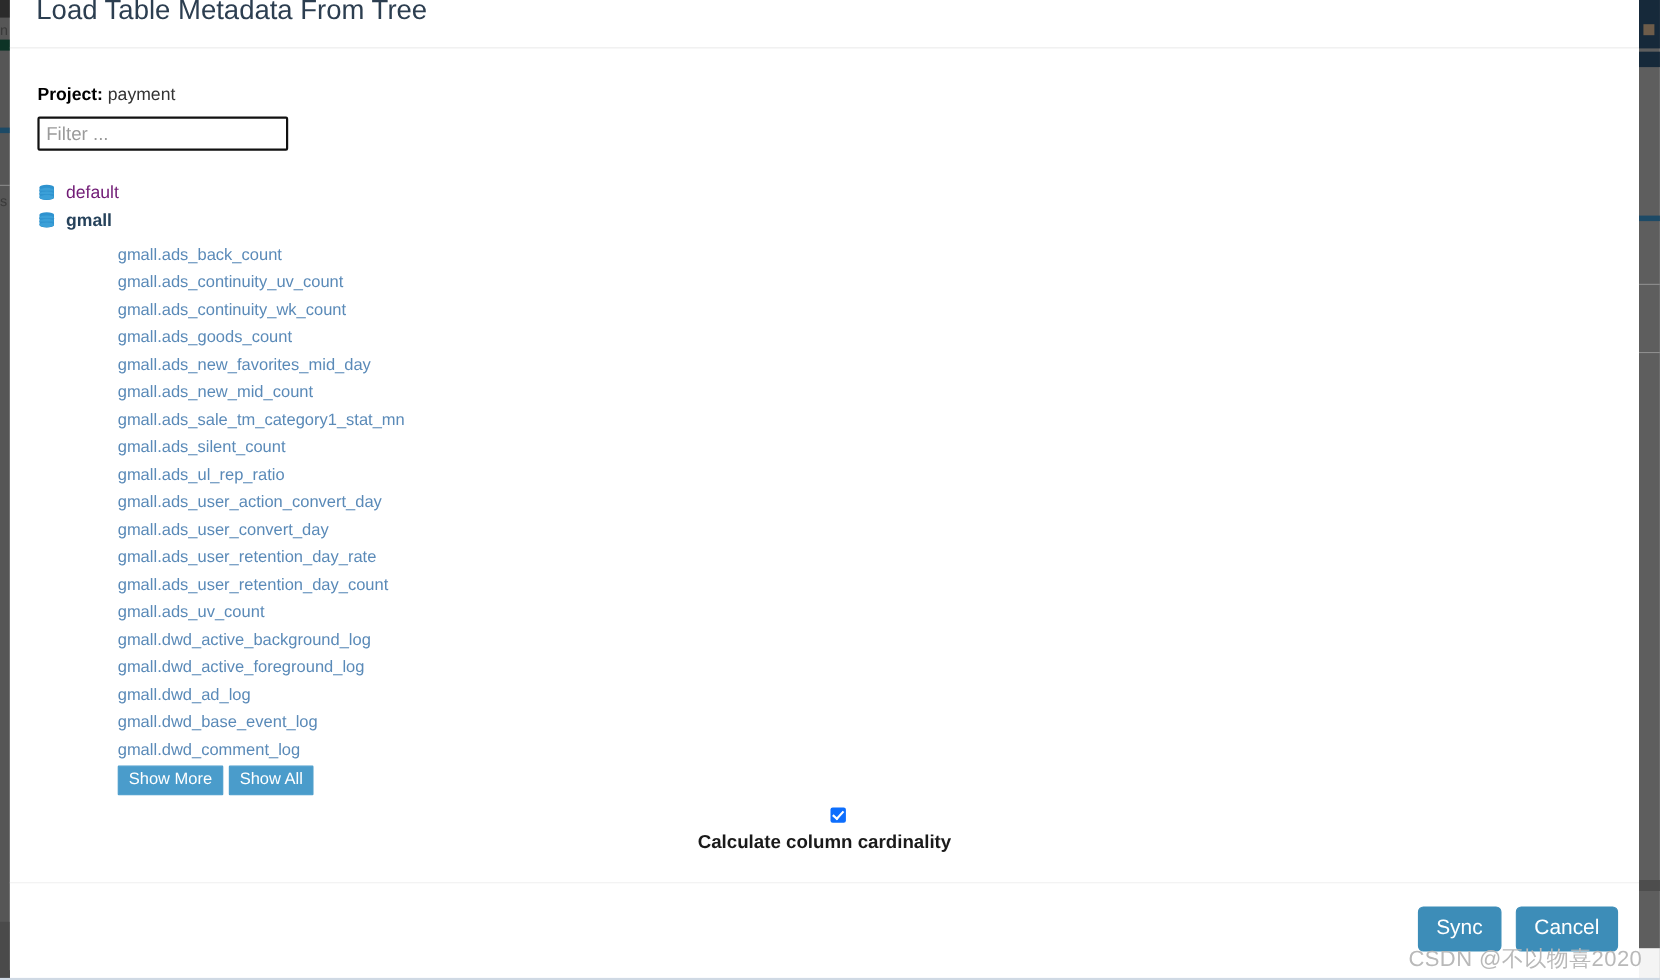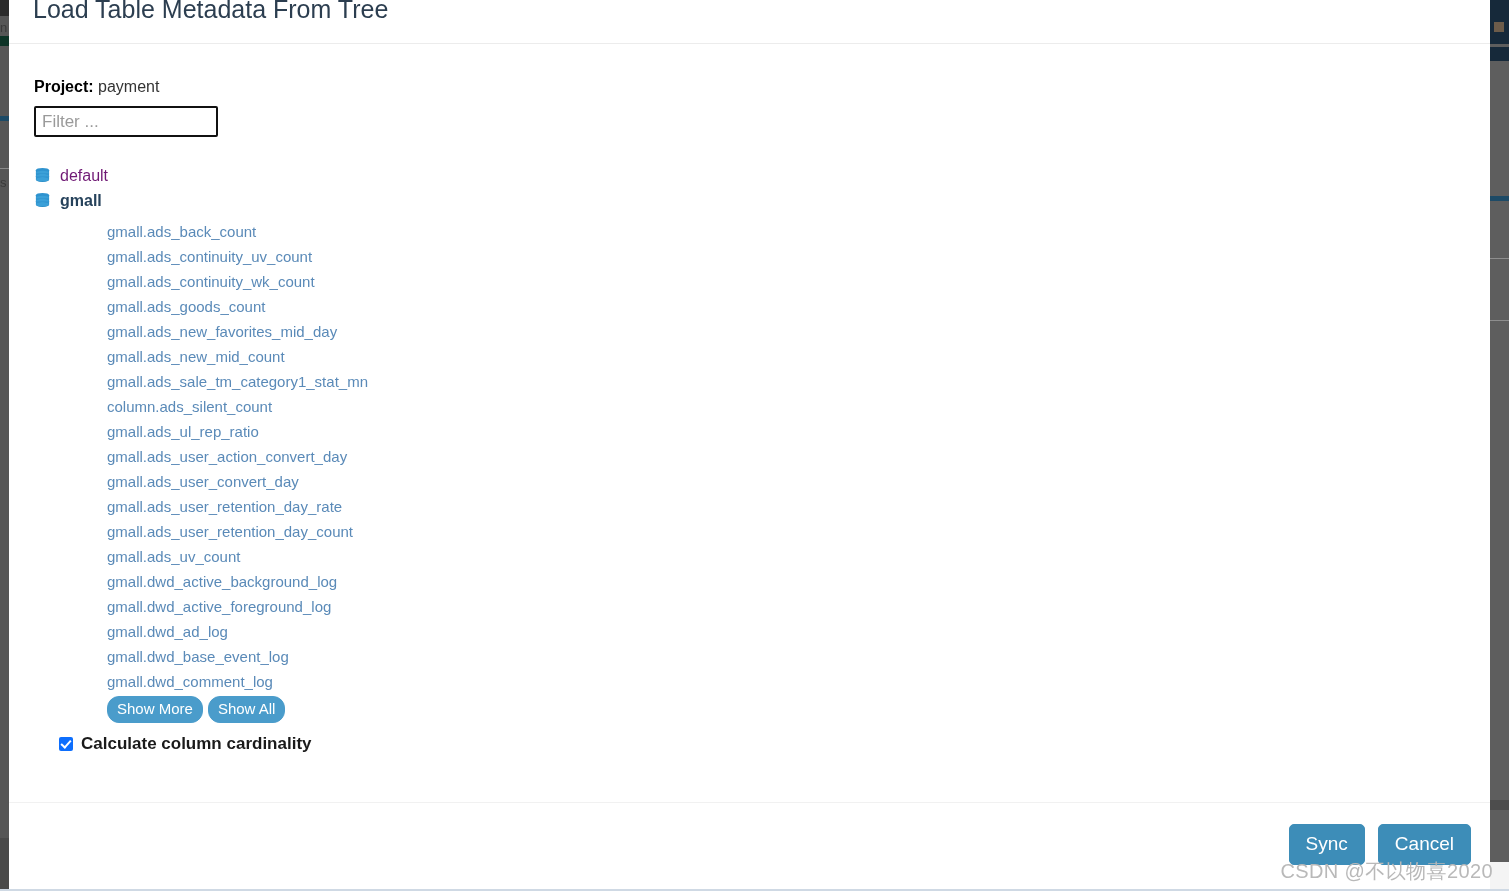--- a/index.html
+++ b/index.html
@@ -148,21 +148,21 @@
     font-weight: bold;
     color: #000000;
   }
   .project-line .val {
     font-weight: 400;
     color: #333333;
   }
 
   .filter-input {
     display: block;
-    width: 184px;
+    width: 228px;
     height: 31px;
     padding: 2px 6px;
     font-size: 17px;
     font-family: "Liberation Sans", sans-serif;
     color: #333;
     background: #ffffff;
     border: 2px solid #111111;
     border-radius: 2px;
     outline: none;
   }
@@ -216,36 +216,37 @@
   .show-btns {
     display: flex;
     gap: 5px;
     padding-left: 73px;
     margin-top: 2px;
   }
   .btn-blue {
     background: #4a9ccb;
     color: #ffffff;
     border: 1px solid #4a9ccb;
-    border-radius: 12px;
+    border-radius: 1px;
     font-size: 15px;
     font-family: "Liberation Sans", sans-serif;
     line-height: 16px;
     padding: 4px 9px 5px 9px;
     cursor: pointer;
     white-space: nowrap;
   }
 
   .cardinality-row {
     display: flex;
     align-items: center;
     gap: 8px;
     margin-top: 11px;
     padding-left: 25px;
     margin-left: -25px;
+    flex-direction: column;
   }
   .chk {
     width: 14px; height: 14px;
     flex: 0 0 14px;
     border-radius: 2px;
     background: #0d6efd;
     position: relative;
     cursor: pointer;
     margin-left: 25px;
   }
@@ -383,21 +384,21 @@
       </div>
 
       <div class="tree-tables">
         <span class="table-item">gmall.ads_back_count</span>
         <span class="table-item">gmall.ads_continuity_uv_count</span>
         <span class="table-item">gmall.ads_continuity_wk_count</span>
         <span class="table-item">gmall.ads_goods_count</span>
         <span class="table-item">gmall.ads_new_favorites_mid_day</span>
         <span class="table-item">gmall.ads_new_mid_count</span>
         <span class="table-item">gmall.ads_sale_tm_category1_stat_mn</span>
-        <span class="table-item">column.ads_silent_count</span>
+        <span class="table-item">gmall.ads_silent_count</span>
         <span class="table-item">gmall.ads_ul_rep_ratio</span>
         <span class="table-item">gmall.ads_user_action_convert_day</span>
         <span class="table-item">gmall.ads_user_convert_day</span>
         <span class="table-item">gmall.ads_user_retention_day_rate</span>
         <span class="table-item">gmall.ads_user_retention_day_count</span>
         <span class="table-item">gmall.ads_uv_count</span>
         <span class="table-item">gmall.dwd_active_background_log</span>
         <span class="table-item">gmall.dwd_active_foreground_log</span>
         <span class="table-item">gmall.dwd_ad_log</span>
         <span class="table-item">gmall.dwd_base_event_log</span>

